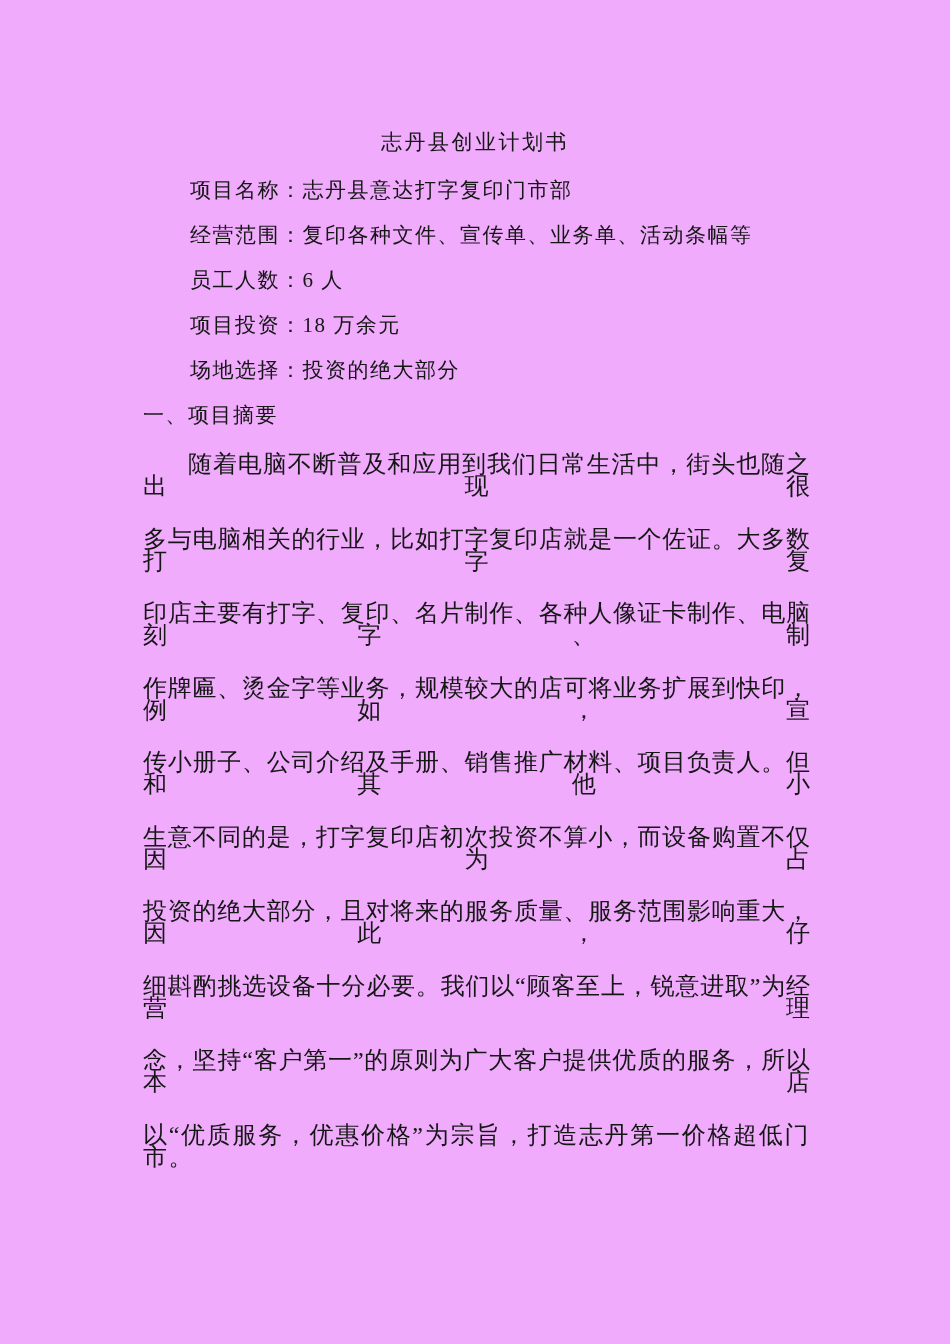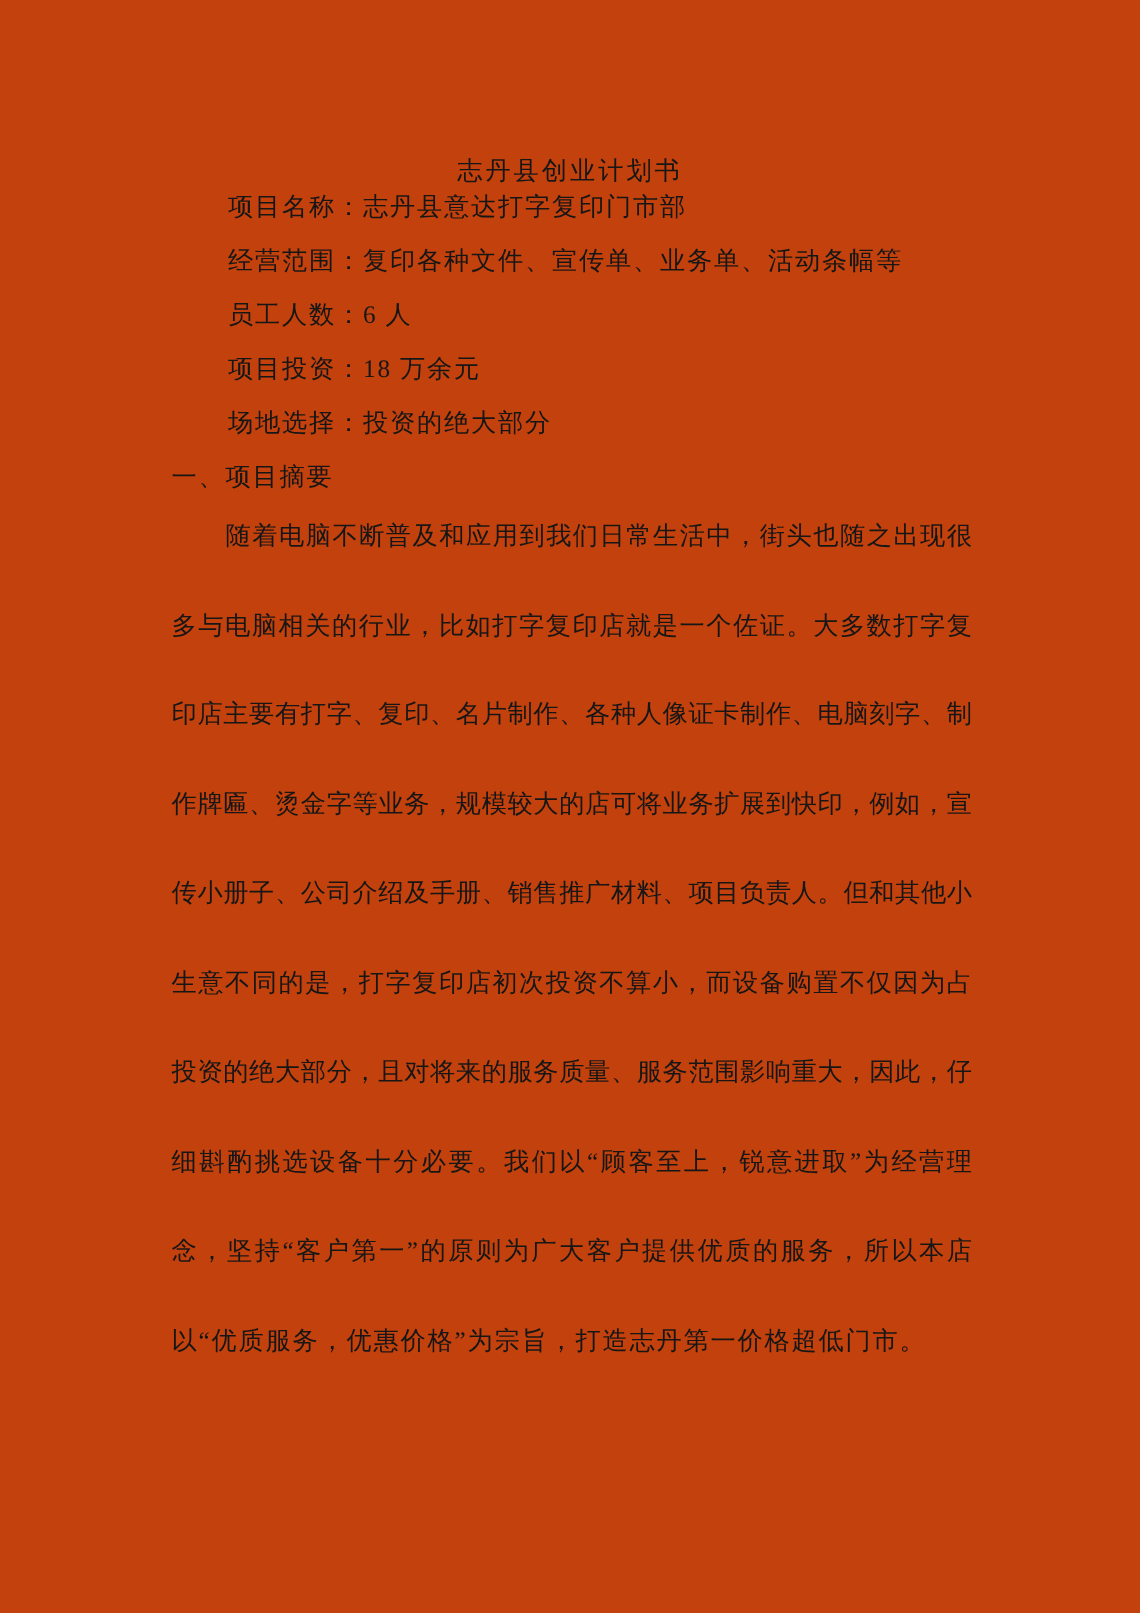--- a/index.html
+++ b/index.html
@@ -4,34 +4,34 @@
 <style>
   html, body {
     margin: 0;
     padding: 0;
     background: #ffffff;
   }
   .page {
     position: relative;
     width: 950px;
     height: 1344px;
-    background: #c2410c;
+    background: #f0abfc;
     color: #161616;
     font-family: "Liberation Serif", "DejaVu Serif", serif;
     overflow: hidden;
   }
   .doc-title {
     padding-top: 131px;
     text-align: center;
     font-size: 21px;
     line-height: 22px;
     letter-spacing: 2.5px;
   }
   .info-block {
-    margin: 8px 0 0 190px;
+    margin: 26px 0 0 190px;
   }
   .info-line {
     height: 45px;
     font-size: 21px;
     line-height: 22px;
     letter-spacing: 1.5px;
     white-space: pre;
   }
   .section-heading {
     margin-left: 143px;
@@ -40,21 +40,21 @@
     line-height: 22px;
     letter-spacing: 1.5px;
     font-family: Liberation Serif, serif;
   }
   .para-block {
     margin: 27px 0 0 143px;
     width: 667px;
   }
   .para-line {
     height: 74.5px;
-    font-size: 21px;
+    font-size: 24px;
     line-height: 22px;
     text-align: justify;
     text-align-last: justify;
     text-justify: inter-character;
   }
   .para-line.first {
     text-indent: 45px;
   }
   .para-line.last {
     text-align-last: left;

